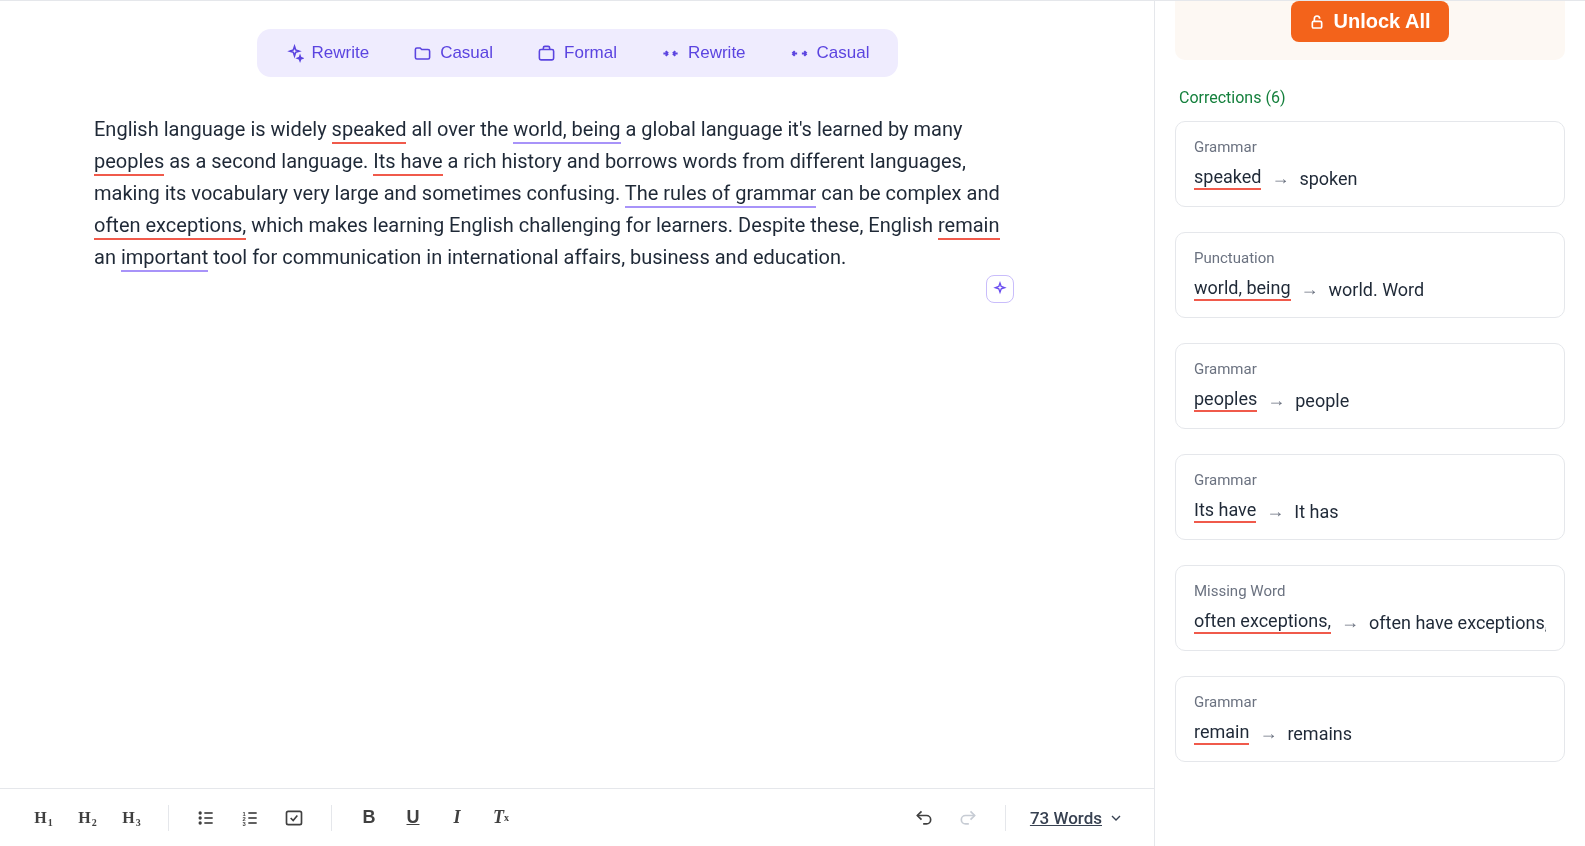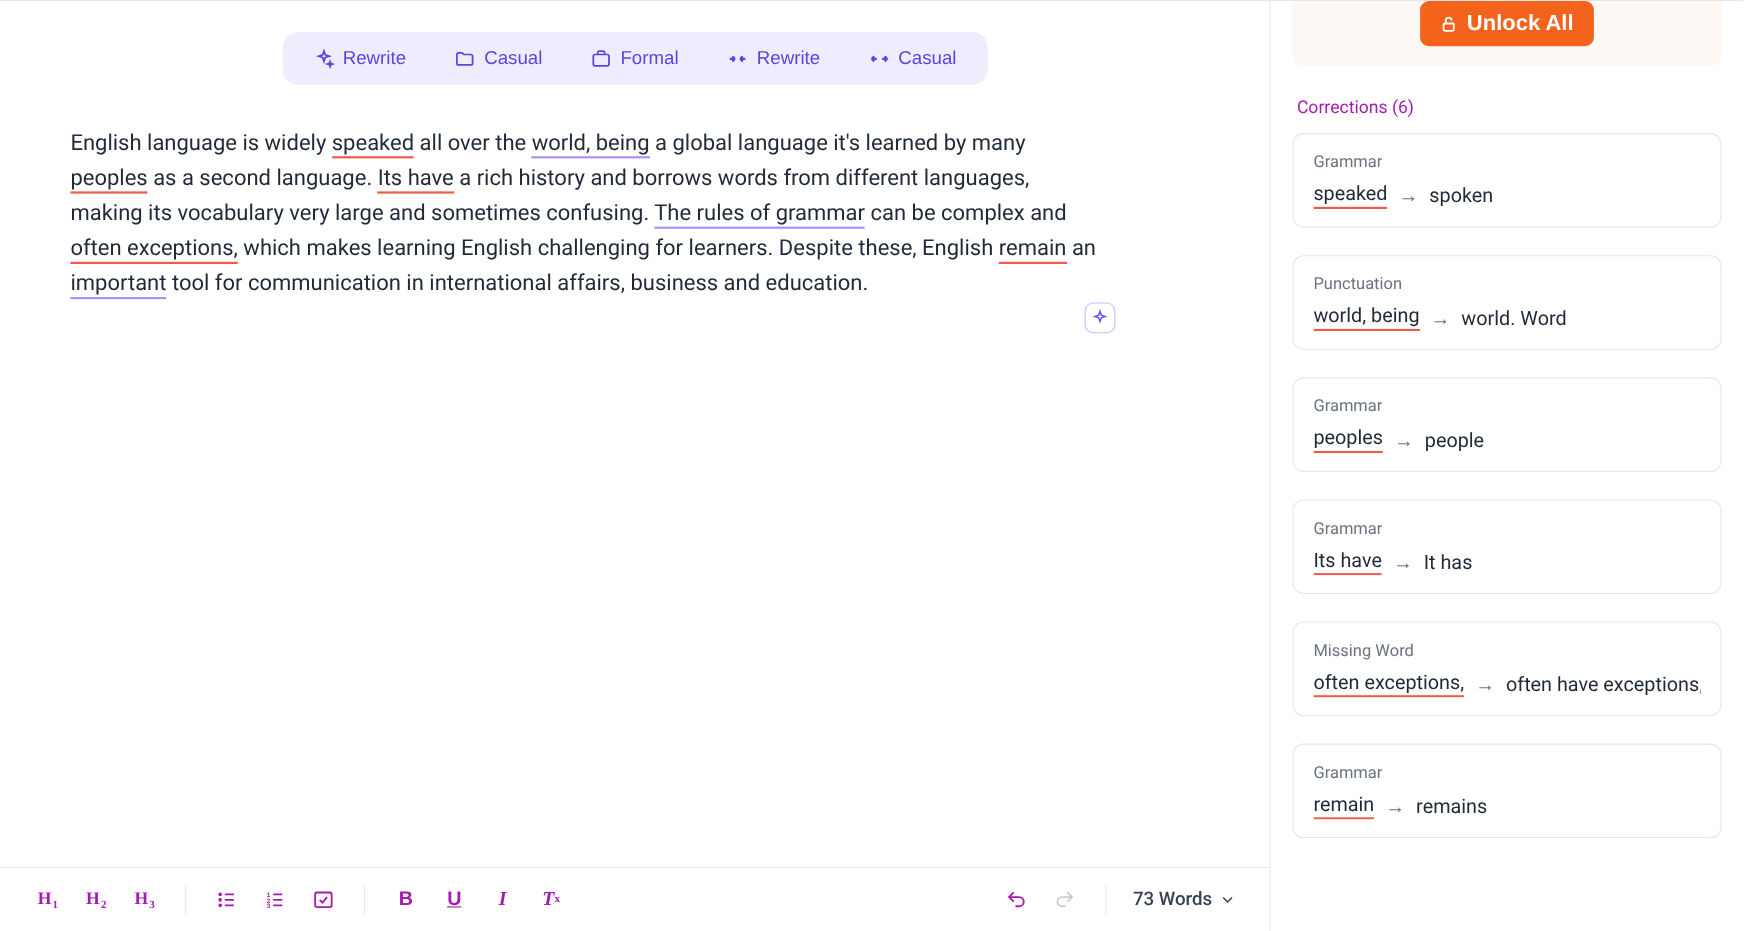--- a/index.html
+++ b/index.html
@@ -36,21 +36,21 @@
     gap: 8px;
     color: #5b44e0;
     font-size: 17px;
     font-weight: 500;
     cursor: pointer;
     background: none;
     border: none;
   }
   .pill-btn svg { width: 19px; height: 19px; }
   .editor {
-    padding: 36px 150px 0 64px;
+    padding: 36px 150px 0 94px;
     font-size: 20px;
     line-height: 1.6;
     color: #1f2937;
     flex: 1;
     position: relative;
   }
   .err-red {
     border-bottom: 2px solid #f05a4b;
     padding-bottom: 1px;
   }
@@ -78,29 +78,29 @@
     border-top: 1px solid #e5e7eb;
     display: flex;
     align-items: center;
     padding: 0 30px;
     gap: 18px;
   }
   .bb-group { display: flex; align-items: center; gap: 18px; }
   .bb-sep { width: 1px; height: 26px; background: #e5e7eb; margin: 0 6px;}
   .bb-btn {
     background: none; border: none; cursor: pointer;
-    color: #a21caf; font-weight: 600; font-size: 16px;
+    color: #404040; font-weight: 600; font-size: 16px;
     display: flex; align-items: center; justify-content: center;
     width: 26px; height: 26px;
   }
   .bb-btn svg { width: 20px; height: 20px; }
   .bb-spacer { flex: 1; }
   .word-count {
     display: flex; align-items: center; gap: 6px;
-    color: #374151; font-size: 17px; font-weight: 500; cursor: pointer;
+    color: #374151; font-size: 17px; font-weight: 500; cursor: pointer; text-decoration: underline;
   }
   .right-panel {
     width: 430px;
     display: flex;
     flex-direction: column;
     border-top: 1px solid #e5e7eb;
     background: #fff;
     overflow: hidden;
   }
   .unlock-wrap {
@@ -120,21 +120,21 @@
     padding: 9px 18px;
     font-size: 20px;
     font-weight: 600;
     display: flex;
     align-items: center;
     gap: 8px;
     cursor: pointer;
   }
   .corrections-title {
     padding: 28px 24px 14px;
-    color: #a21caf;
+    color: #15803d;
     font-size: 16px;
   }
   .cards {
     padding: 0 20px;
     display: flex;
     flex-direction: column;
     gap: 25px;
     overflow-y: auto;
   }
   .card {

